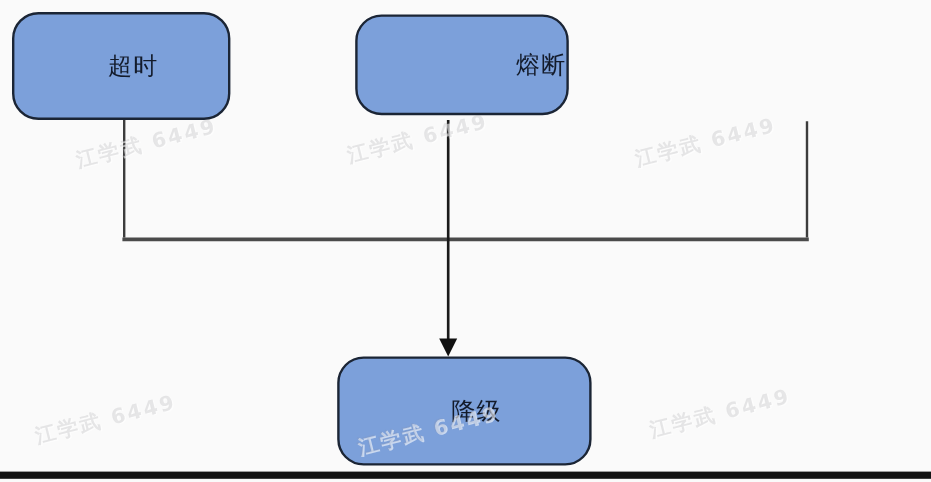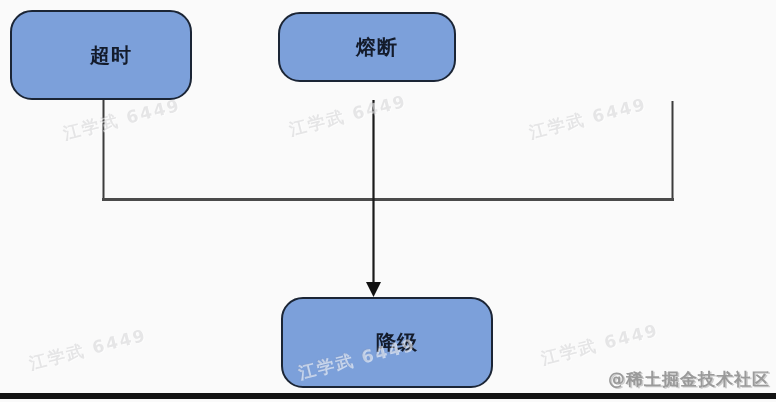--- a/index.html
+++ b/index.html
@@ -30,27 +30,27 @@
     position: absolute;
     background: #7ca0da;
     border: 2px solid #1b2535;
     border-radius: 22px;
     display: flex;
     align-items: center;
     justify-content: center;
   }
   .node-label {
     font-size: 20px;
-    font-weight: 700;
+    font-weight: 400;
     color: #131b2b;
     letter-spacing: 1px;
     margin-left: 20px;
   }
   .node-timeout   { left: 10px;  top: 10px;  width: 182px; height: 90px; }
-  .node-fuse      { left: 278px; top: 12px;  width: 178px; height: 70px; }
+  .node-fuse      { left: 296px; top: 12px;  width: 178px; height: 84px; justify-content: flex-end; }
   .node-ratelimit { left: 583px; top: 13px;  width: 177px; height: 88px; }
   .node-degrade   { left: 281px; top: 297px; width: 212px; height: 91px; }
 
   .wm {
     position: absolute;
     font-size: 17px;
     font-weight: 700;
     letter-spacing: 2px;
     color: rgba(150, 150, 155, 0.22);
     transform: rotate(-14deg);
@@ -111,17 +111,16 @@
     <span class="node-label">降级</span>
   </div>
 
   <span class="wm wm1">江学武 6449</span>
   <span class="wm wm2">江学武 6449</span>
   <span class="wm wm3">江学武 6449</span>
   <span class="wm wm4">江学武 6449</span>
   <span class="wm wm5">江学武 6449</span>
   <span class="wm wm6">江学武 6449</span>
 
-  <span class="footer-wm">@稀土掘金技术社区</span>
 
   <div class="bottom-bar"></div>
 
 </div>
 
 </body></html>

